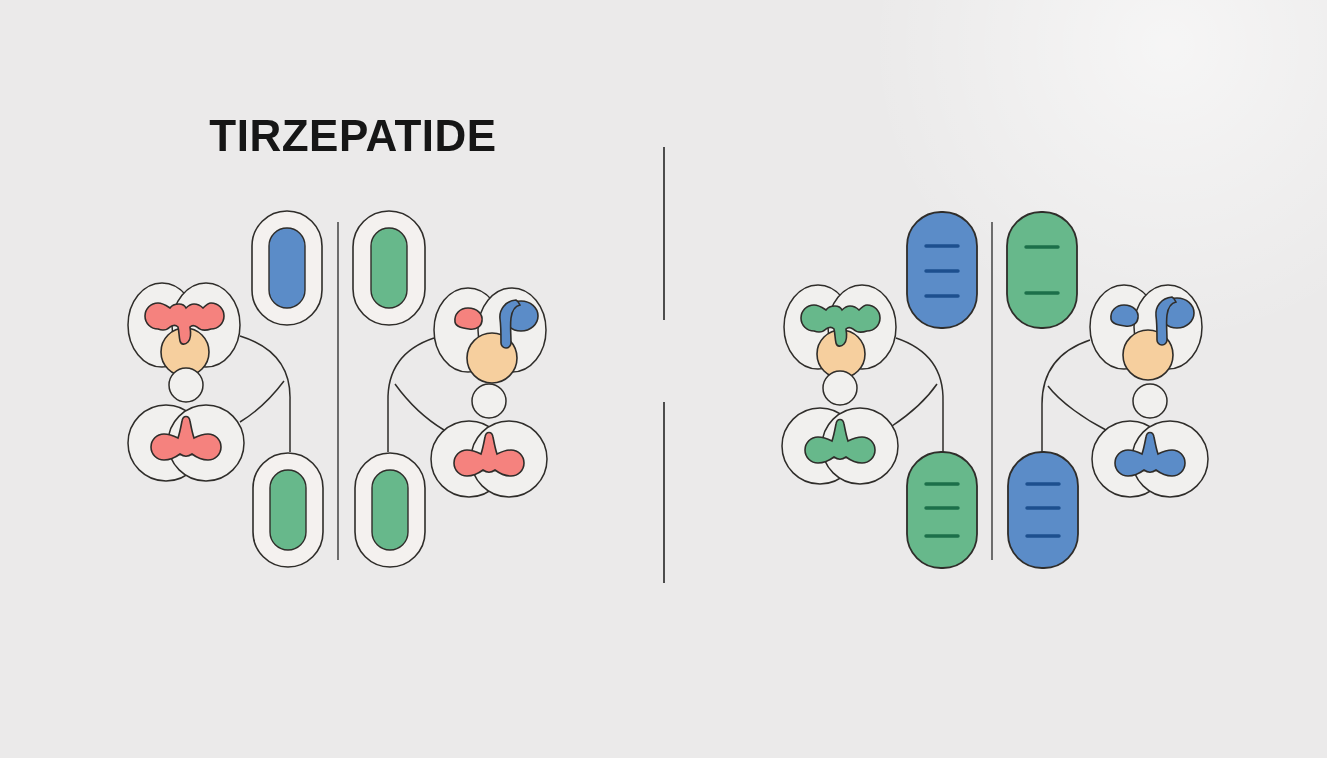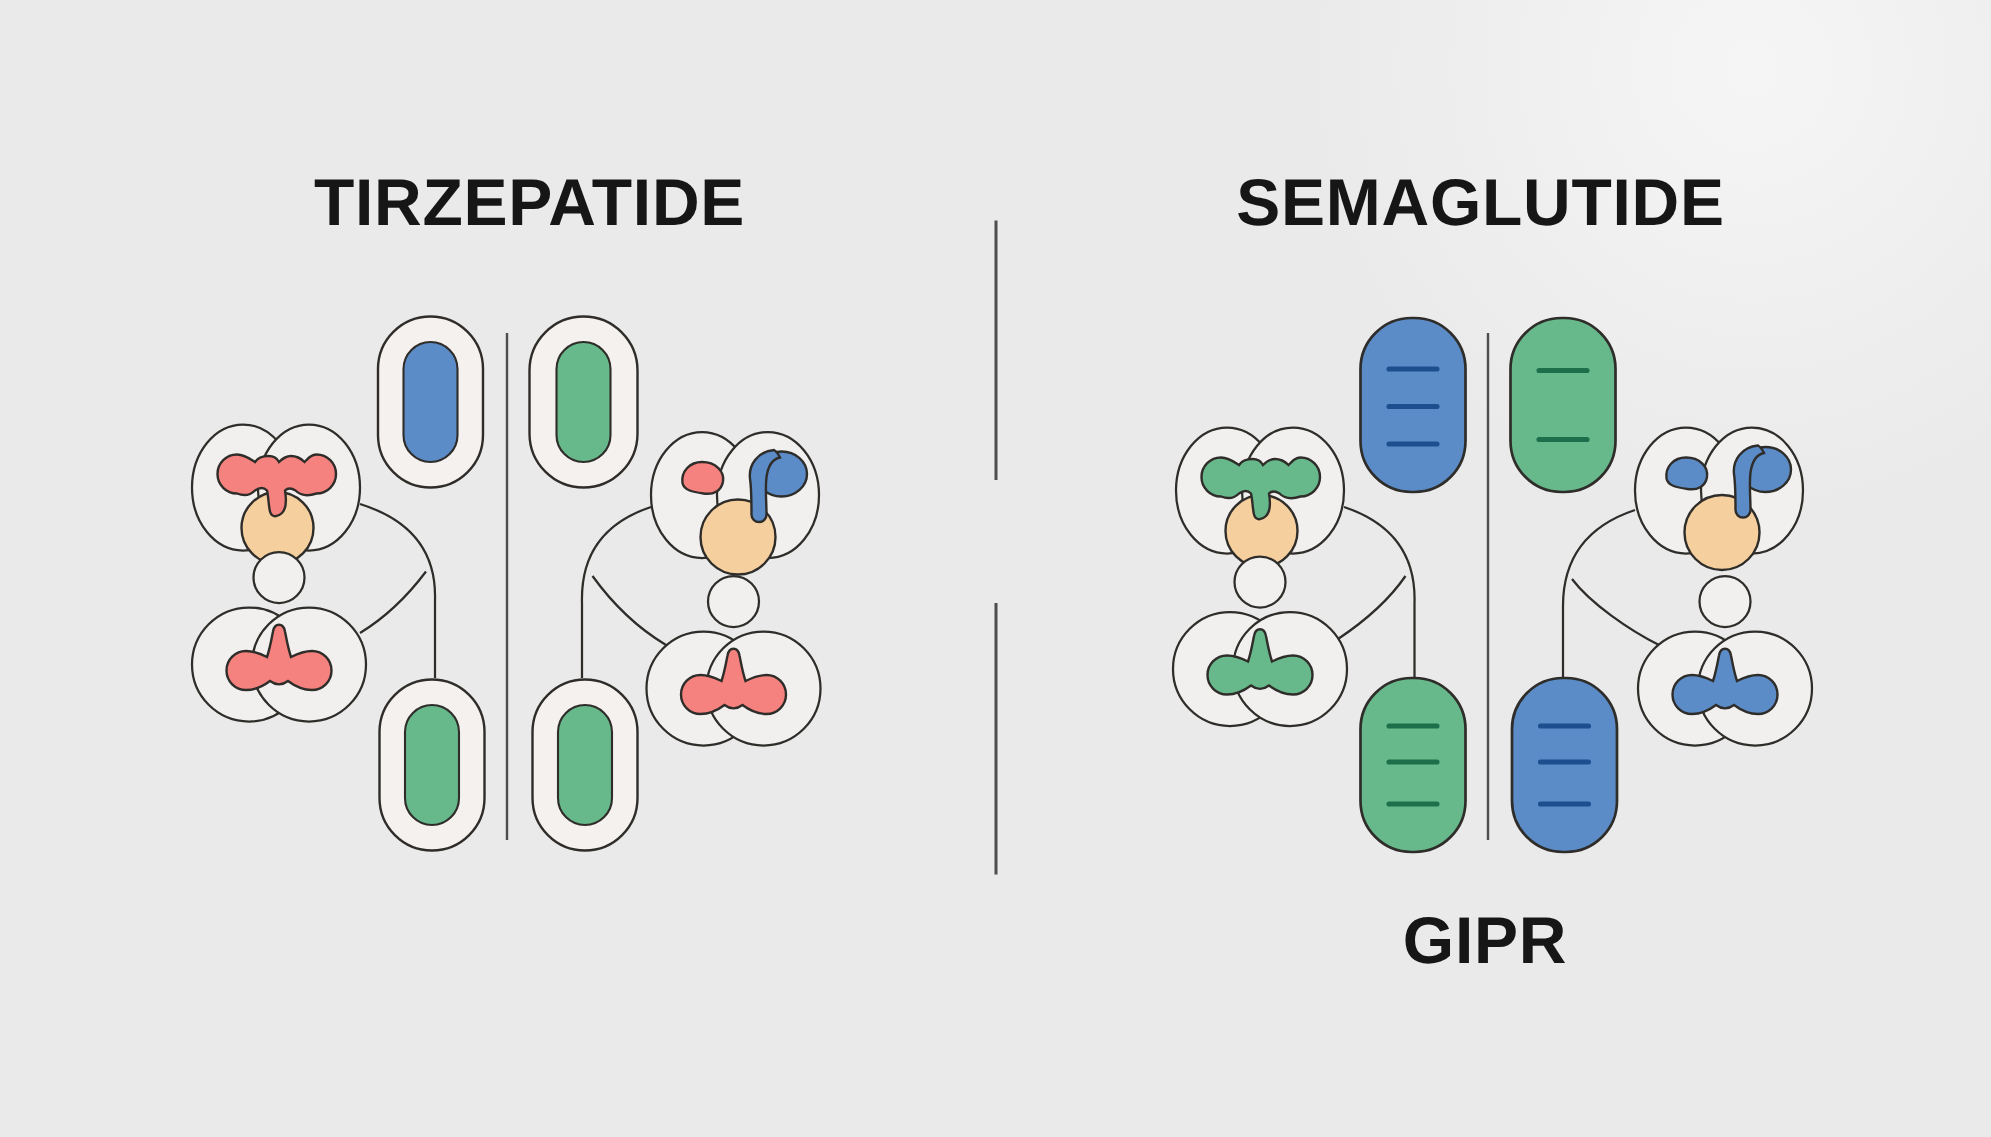--- a/index.html
+++ b/index.html
@@ -185,18 +185,16 @@
       </g>
       <g transform="translate(1150,453)">
         <use href="#cloud-bot-shape" class="cloud"></use>
         <use href="#dumbbell-y" class="fill-blue" transform="translate(0,4)"></use>
       </g>
     </g>
   </svg>
 
   <div class="txt title" style="left:353px; top:114px">TIRZEPATIDE</div>
 
-  <div class="txt title" style="left:987px; top:114px">SEMAGLUTIDE</div>
-
-
-
-  <div class="txt receptor-label" style="left:990px; top:606px">GIPR</div>
+
+
+
 </div>
 
 </body></html>

